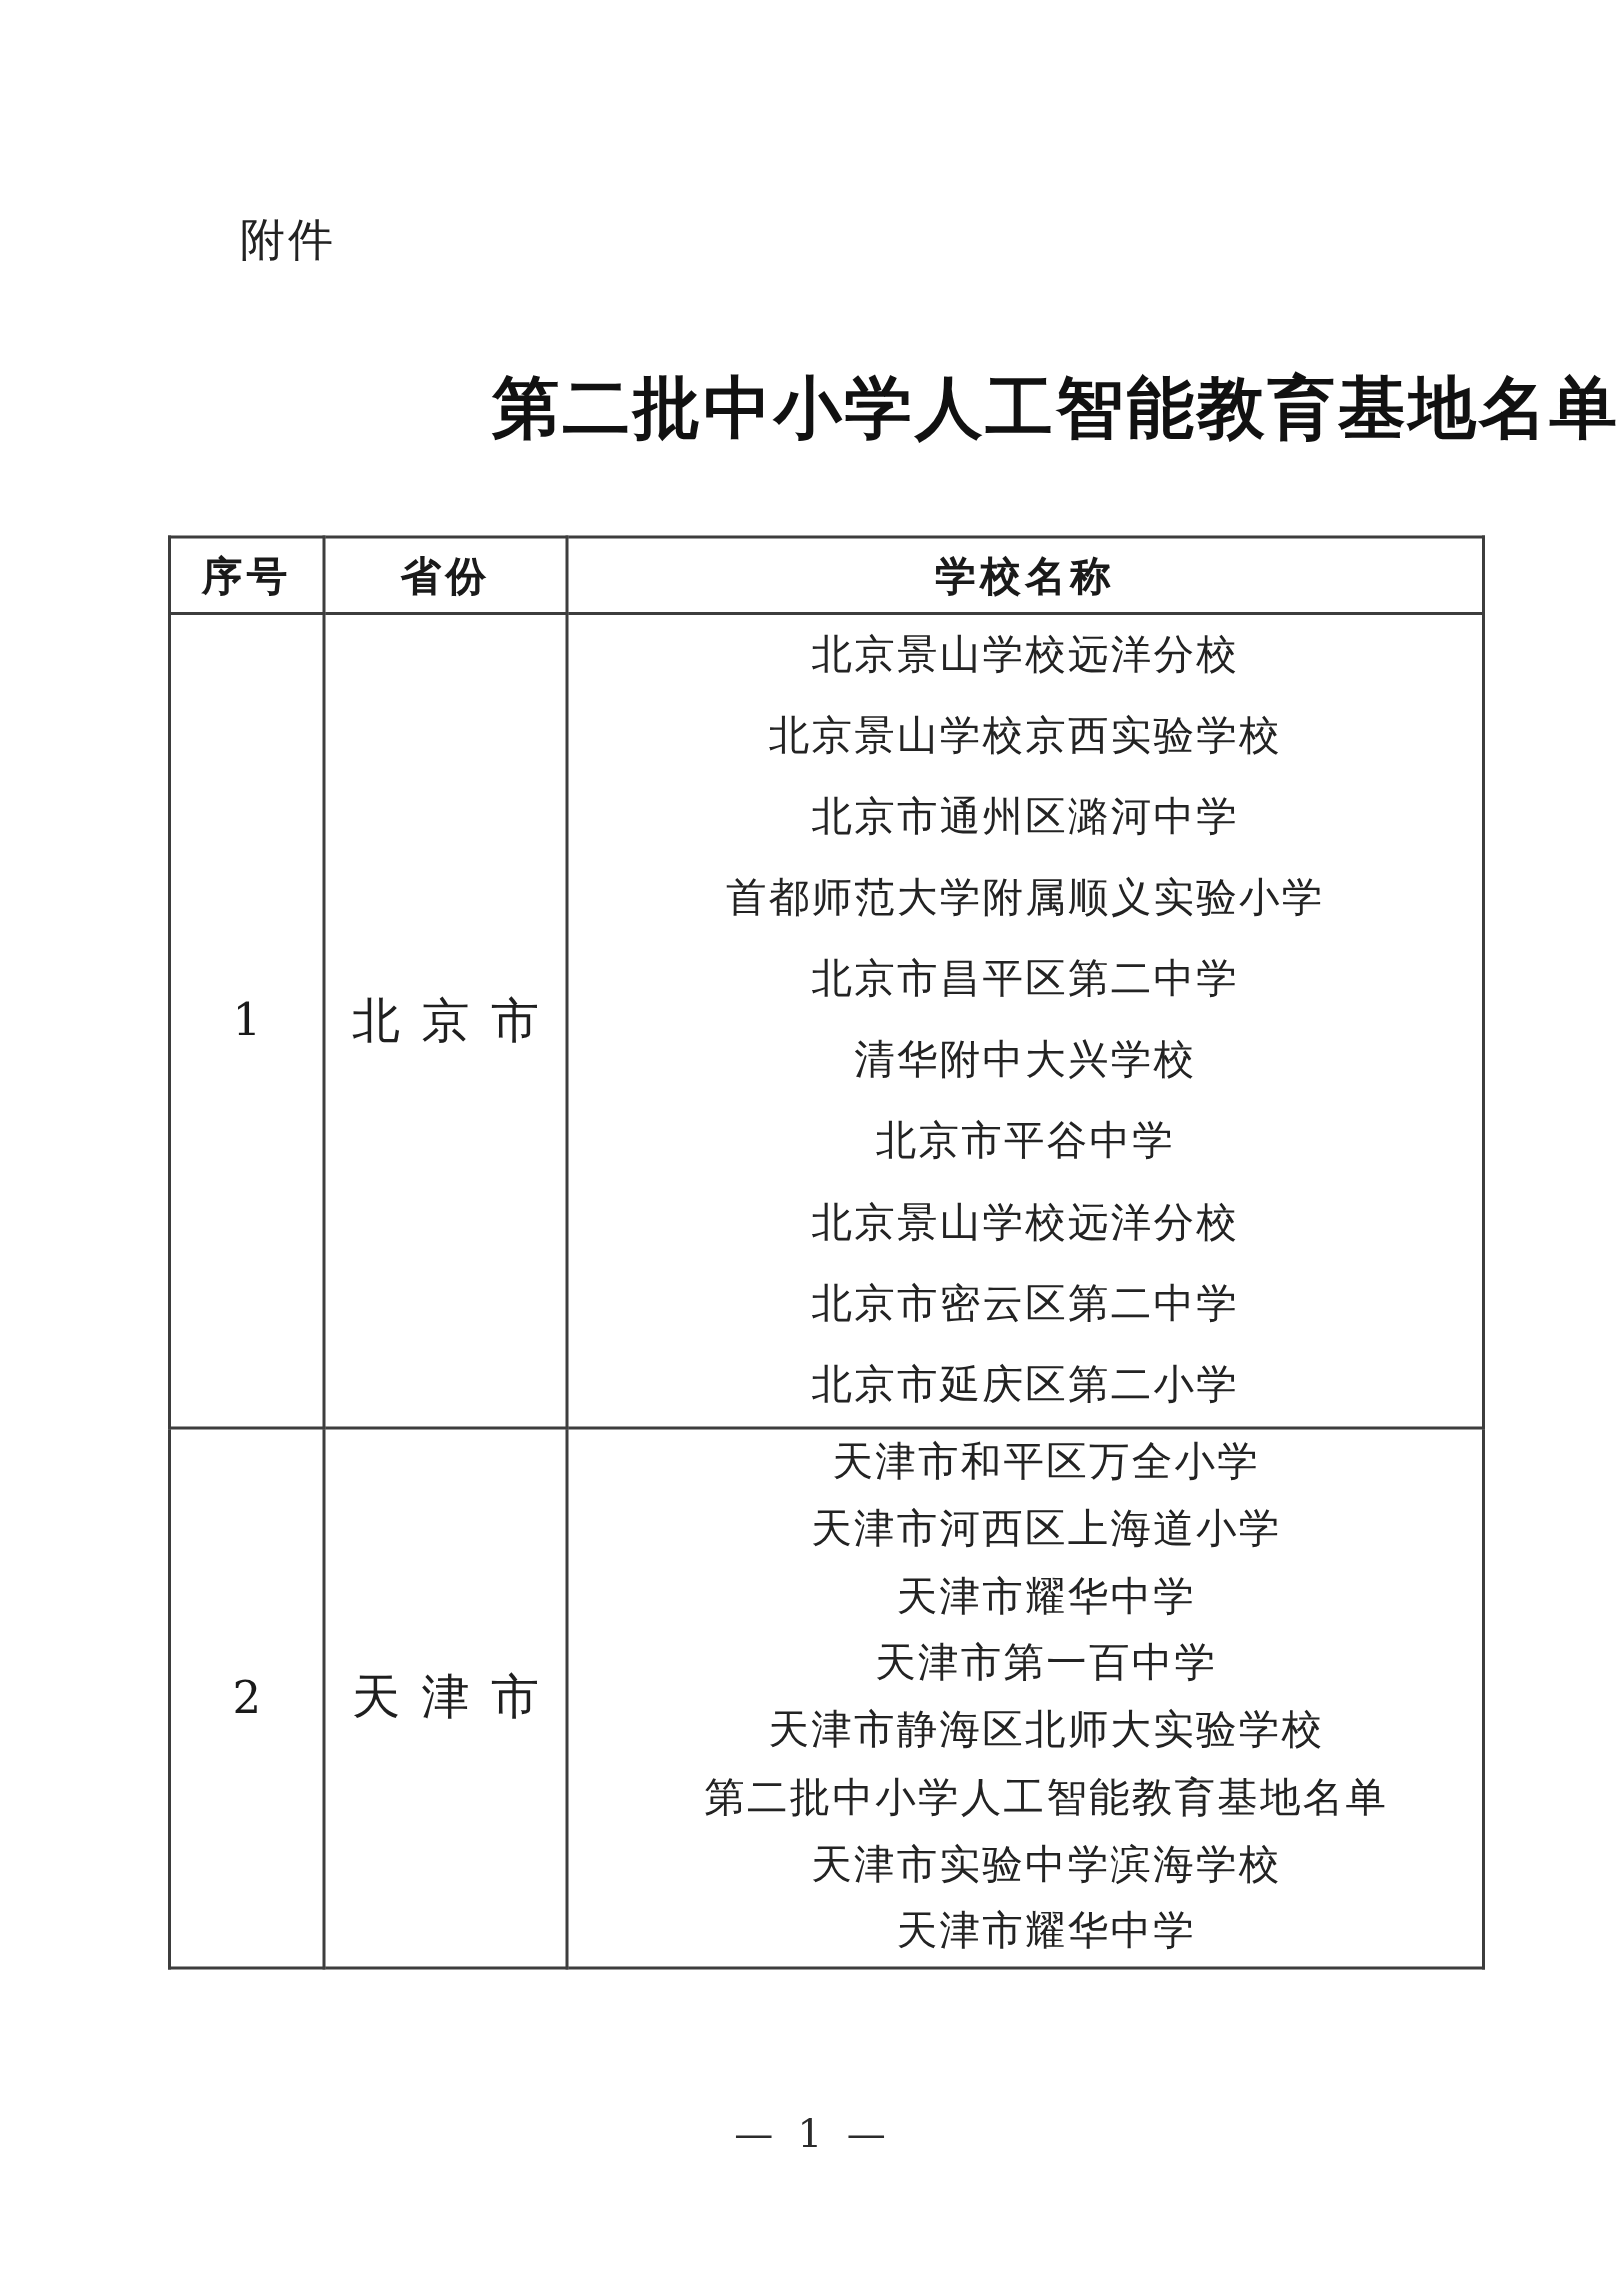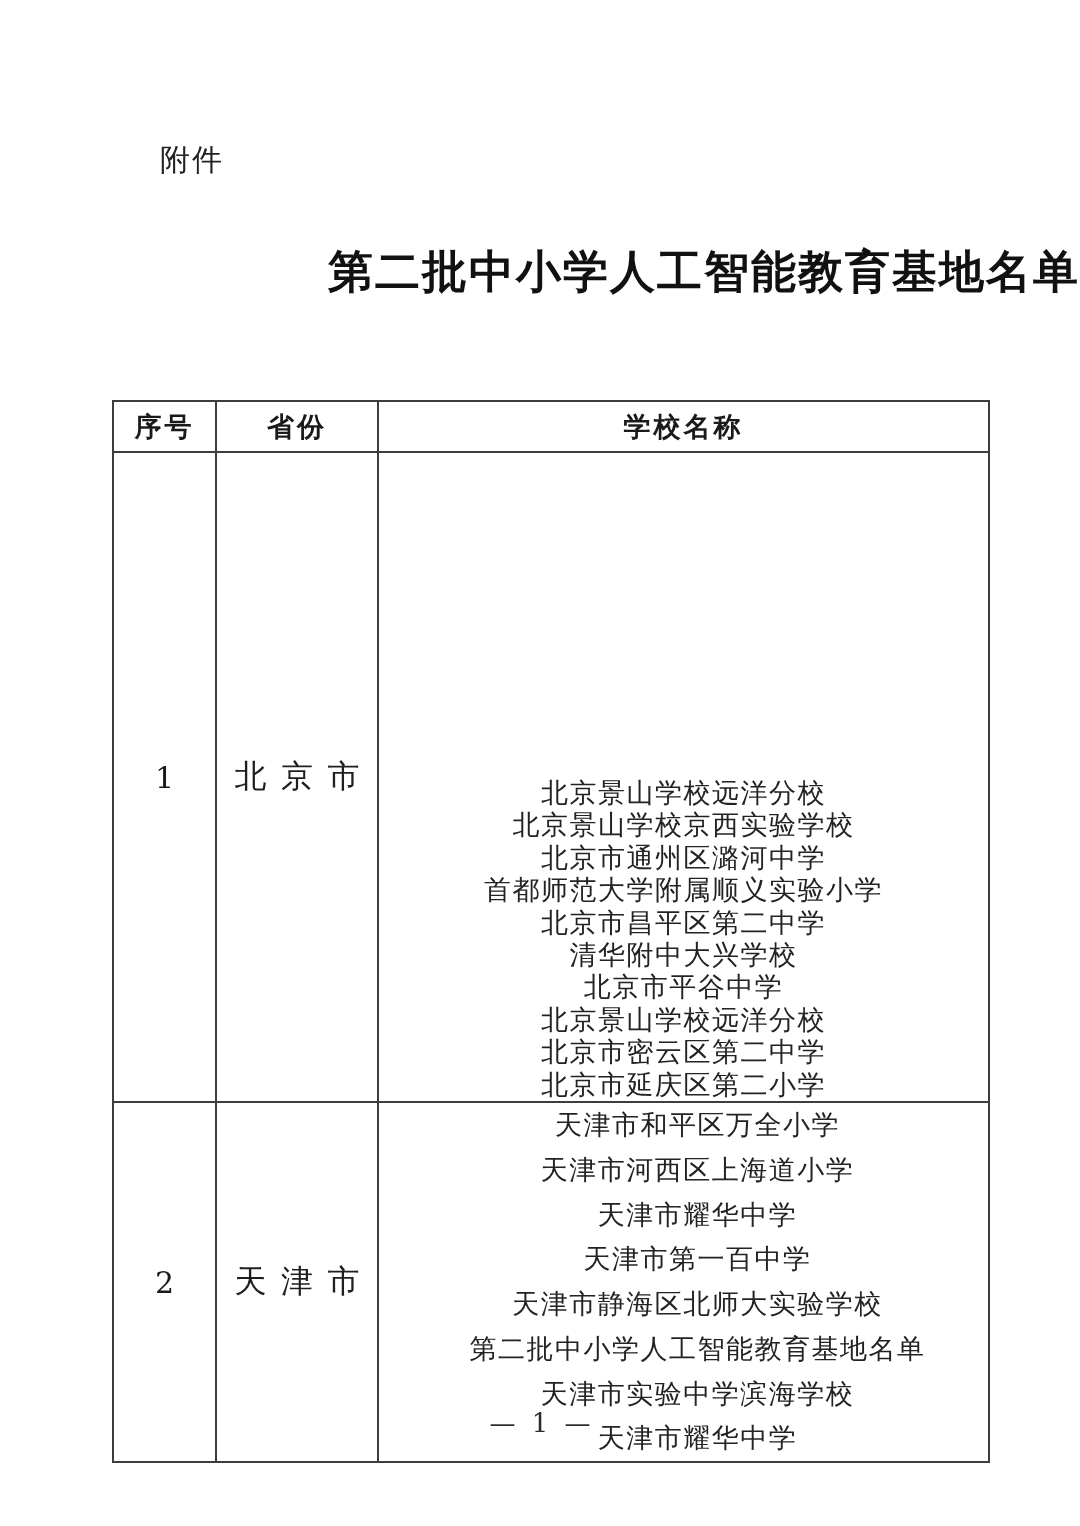--- a/index.html
+++ b/index.html
@@ -37,21 +37,20 @@
     color: #111111;
     font-family: "DejaVu Serif", serif;
   }
   .schools-table {
     position: absolute;
     left: 112px;
     top: 357px;
     border-collapse: collapse;
     table-layout: fixed;
     width: 876px;
-    margin-top: 43px;
   }
   .schools-table td, .schools-table th {
     border: 2px solid #3d3d3d;
     padding: 0;
     vertical-align: middle;
     text-align: center;
   }
   .schools-table th {
     height: 49px;
     font-size: 27px;
@@ -66,21 +65,21 @@
     font-size: 30px;
     font-family: "DejaVu Serif", serif;
     color: #1a1a1a;
   }
   .province-cell {
     font-size: 32px;
     letter-spacing: 0.45em;
     text-indent: 0.45em;
     color: #1f1f1f;
   }
-  .row-beijing .school-cell-inner { height: 648px; justify-content: flex-end; }
+  .row-beijing .school-cell-inner { height: 541px; }
   .row-tianjin .school-cell-inner { height: 358px; padding-left: 28px; }
   .school-cell-inner {
     display: flex;
     flex-direction: column;
     justify-content: space-around;
     align-items: stretch;
   }
   .school-line {
     font-size: 27px;
     letter-spacing: 1.5px;

